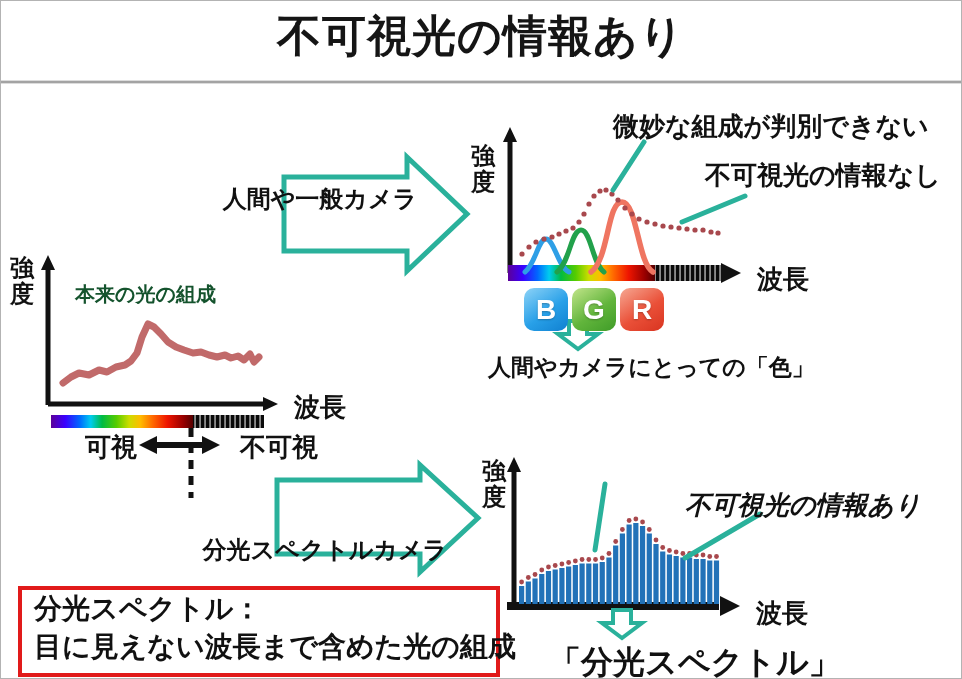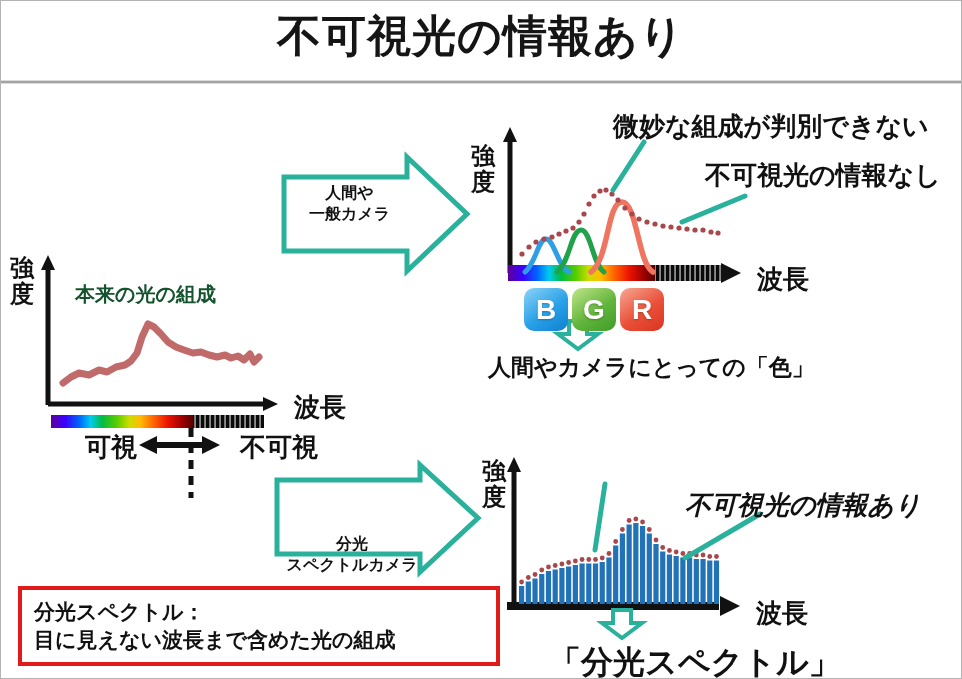--- a/index.html
+++ b/index.html
@@ -9,35 +9,35 @@
     font-family:"Liberation Sans","DejaVu Sans",sans-serif;
     font-weight:bold;color:#111;
   }
   .abs{position:absolute;white-space:nowrap;}
   .title{top:6px;left:0;width:100%;text-align:center;font-size:44px;letter-spacing:1px;color:#151515;}
   .divider{position:absolute;top:80px;left:0;width:100%;height:2px;background:#a3a3a3;box-shadow:0 1px 0 #dcdcdc, 0 -1px 0 #dcdcdc;}
   .vlabel{width:26px;font-size:24px;line-height:1.1;word-break:break-all;white-space:normal;}
   .axis-label{font-size:26px;}
   .ann{font-size:26px;}
   .red-label{font-size:20px;color:#14532d;margin-left:17px;}
-  .arrow-text{display:flex;flex-direction:column;align-items:center;justify-content:flex-end;font-size:16px;line-height:1.3;text-align:center;}
+  .arrow-text{display:flex;flex-direction:row;align-items:center;justify-content:flex-end;font-size:24px;line-height:1.3;text-align:center;}
   .caption{font-size:23px;}
   .big-caption{font-size:32px;}
   .chan{
     position:absolute;width:44px;height:43px;border-radius:10px;color:#fff;
     font-size:28px;text-align:center;line-height:43px;
     text-shadow:0 1px 2px rgba(0,0,0,0.25);
   }
   .chan-b{background:linear-gradient(145deg,#8ed3f7 0%,#28a0e8 55%,#1080d0 100%);}
   .chan-g{background:linear-gradient(145deg,#c2e58a 0%,#62b53c 55%,#3f9c28 100%);}
   .chan-r{background:linear-gradient(145deg,#f6a893 0%,#ea5038 55%,#d83420 100%);}
   .defbox{
     position:absolute;left:17px;top:585px;width:452px;
-    border:4px solid #e11a1a;padding:8px 10px 7px 12px;
-    font-size:21px;line-height:1.35;white-space:nowrap;
+    border:4px solid #e11a1a;padding:0 10px 7px 12px;
+    font-size:28px;line-height:1.35;white-space:nowrap;
   }
   svg{position:absolute;top:0;left:0;}
 </style>
 </head>
 <body>
 
 <div class="slide">
 
   <div class="abs title">不可視光の情報あり</div>
   <div class="divider"></div>

